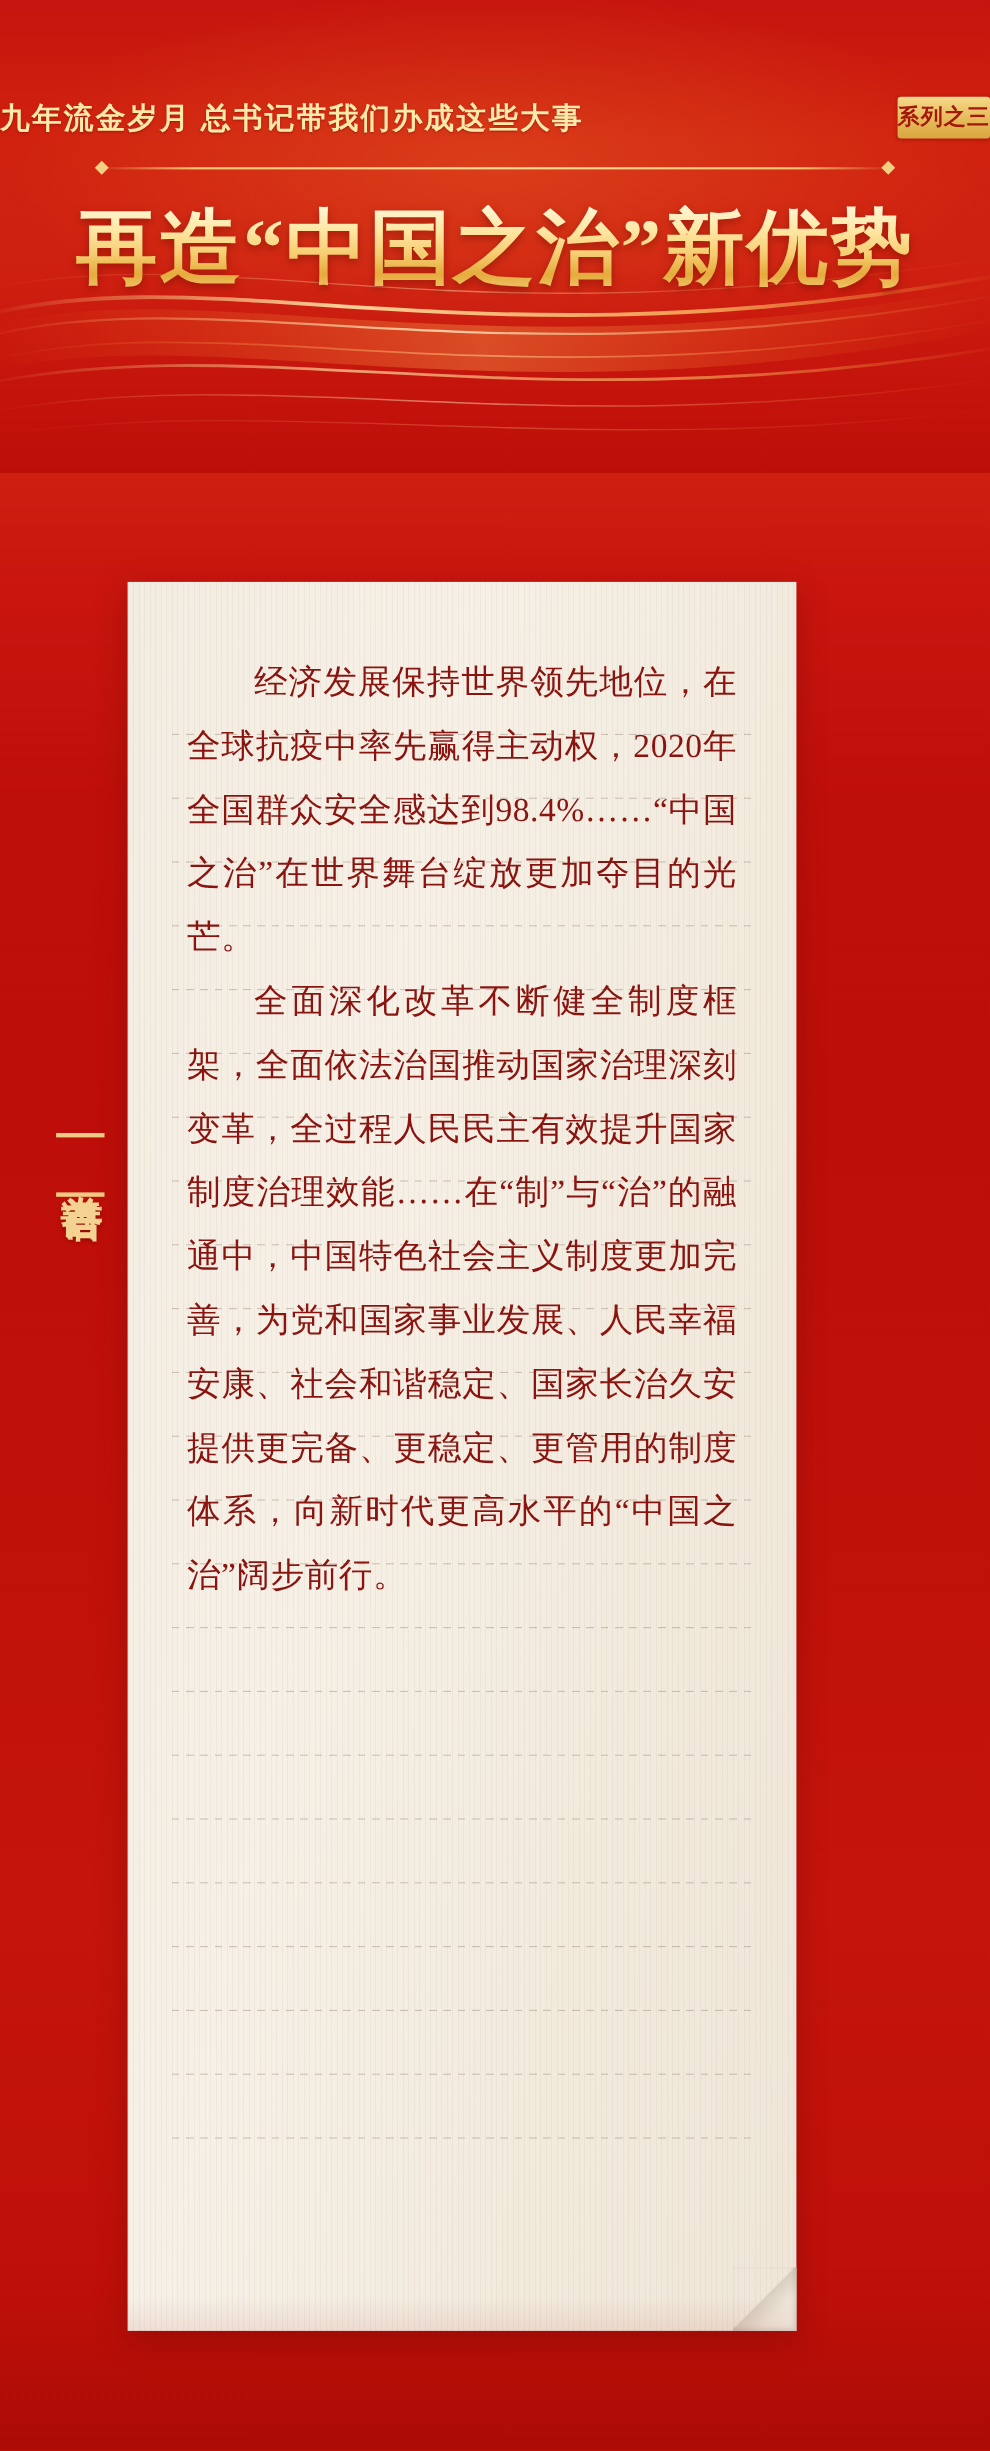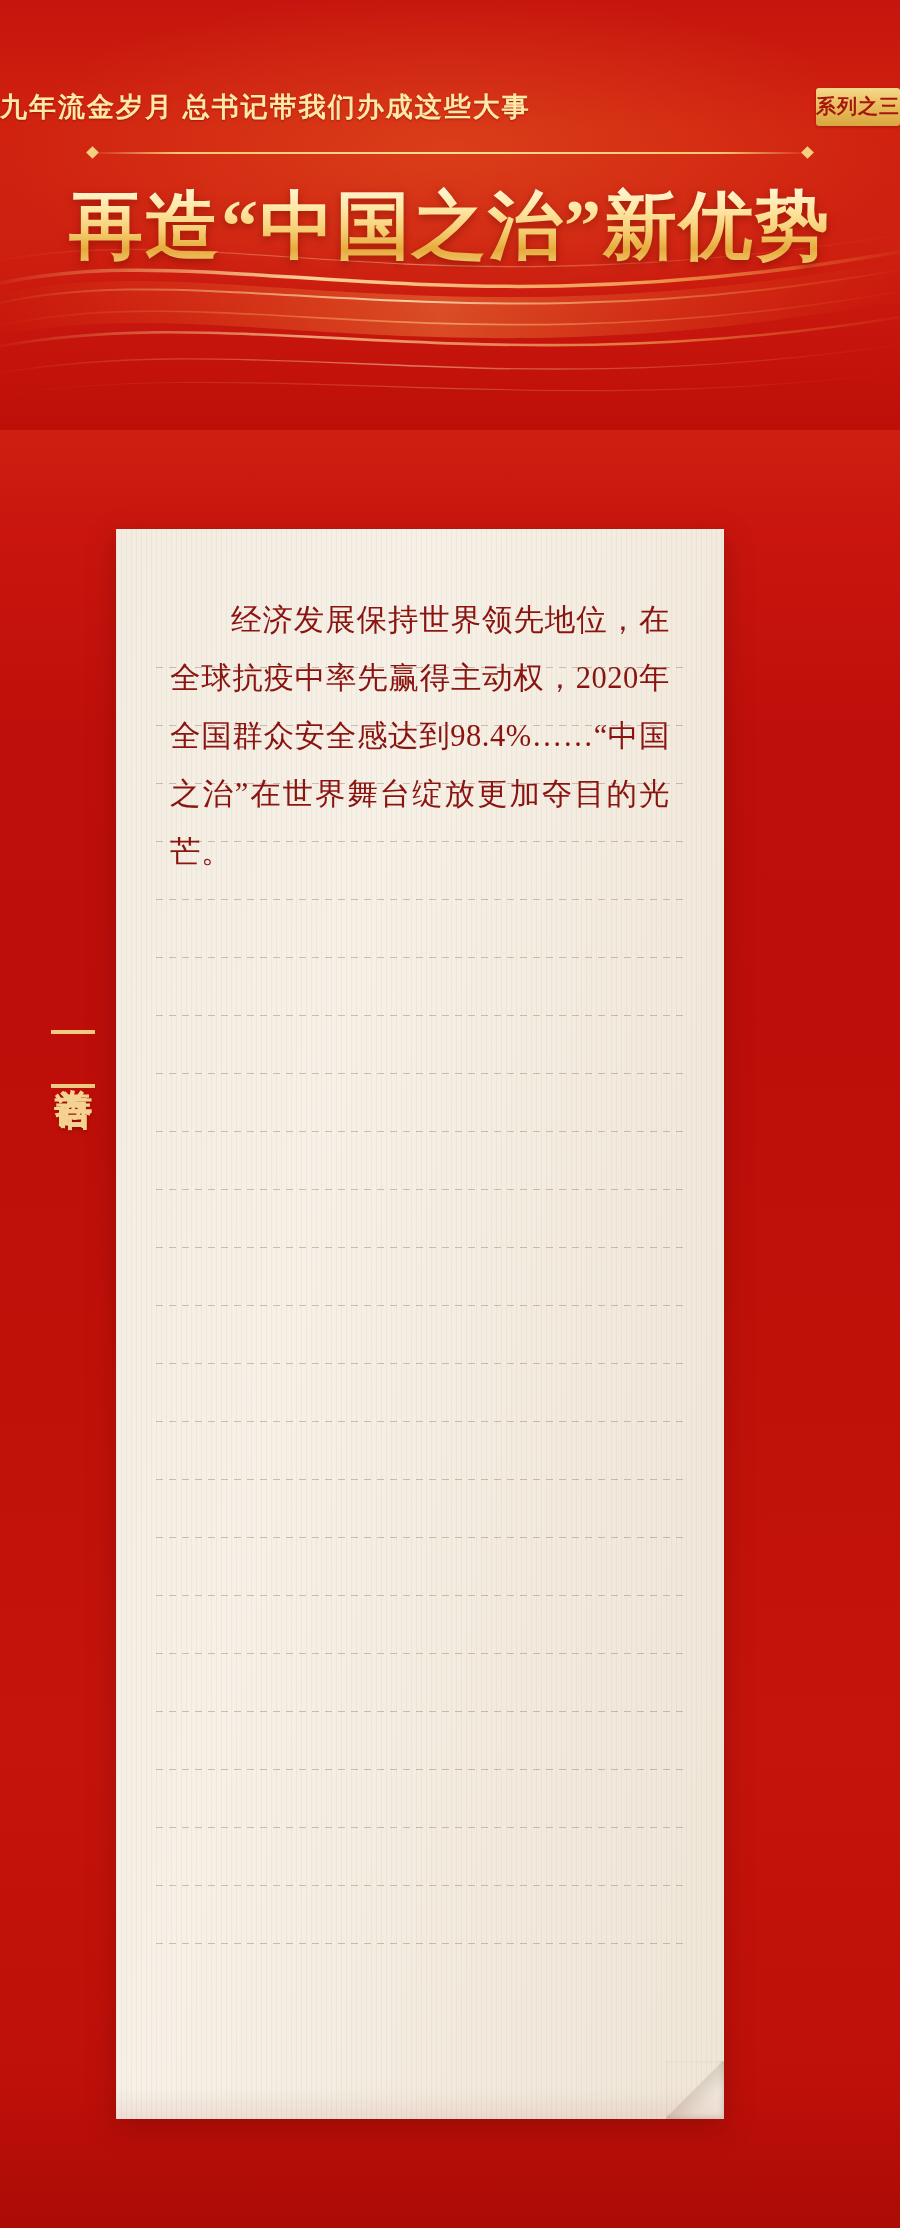--- a/index.html
+++ b/index.html
@@ -291,18 +291,19 @@
     <div class="bar"></div>
     <div class="chars">卷首语</div>
     <div class="bar bottom"></div>
   </div>
 
   <div class="paper">
     <div class="paper-inner">
       <div class="rules-layer"></div>
       <div class="text-layer">
         <p class="para">经济发展保持世界领先地位，在全球抗疫中率先赢得主动权，2020年全国群众安全感达到98.4%……“中国之治”在世界舞台绽放更加夺目的光芒。</p>
+        <p class="para">全面深化改革不断健全制度框架，全面依法治国推动国家治理深刻变革，全过程人民民主有效提升国家制度治理效能……在“制”与“治”的融通中，中国特色社会主义制度更加完善，为党和国家事业发展、人民幸福安康、社会和谐稳定、国家长治久安提供更完备、更稳定、更管用的制度体系，向新时代更高水平的“中国之治”阔步前行。</p>
       </div>
     </div>
   </div>
 
   <div class="bottom-glow"></div>
 </div>
 
 </body></html>

